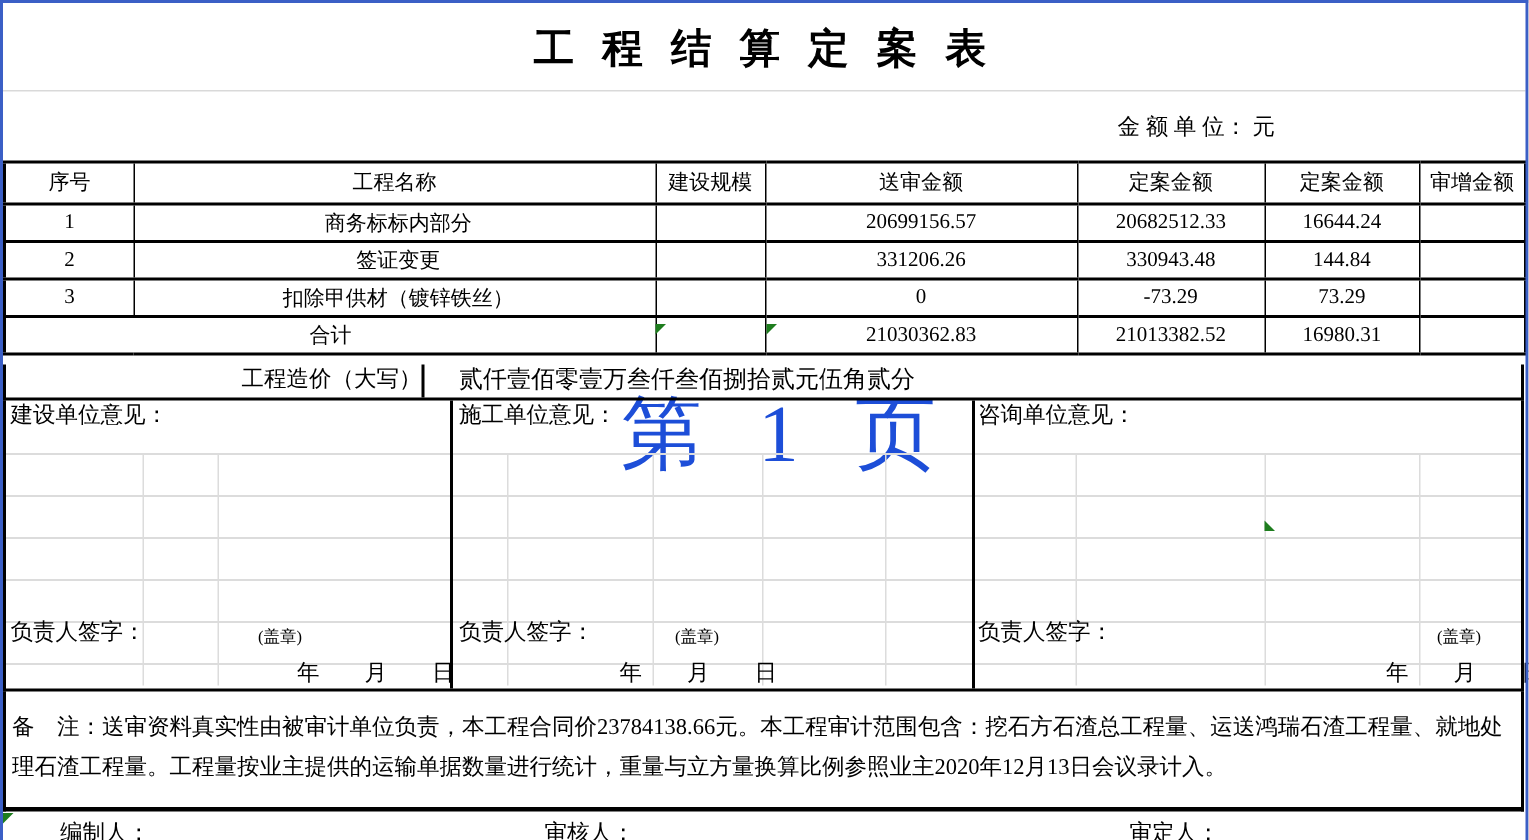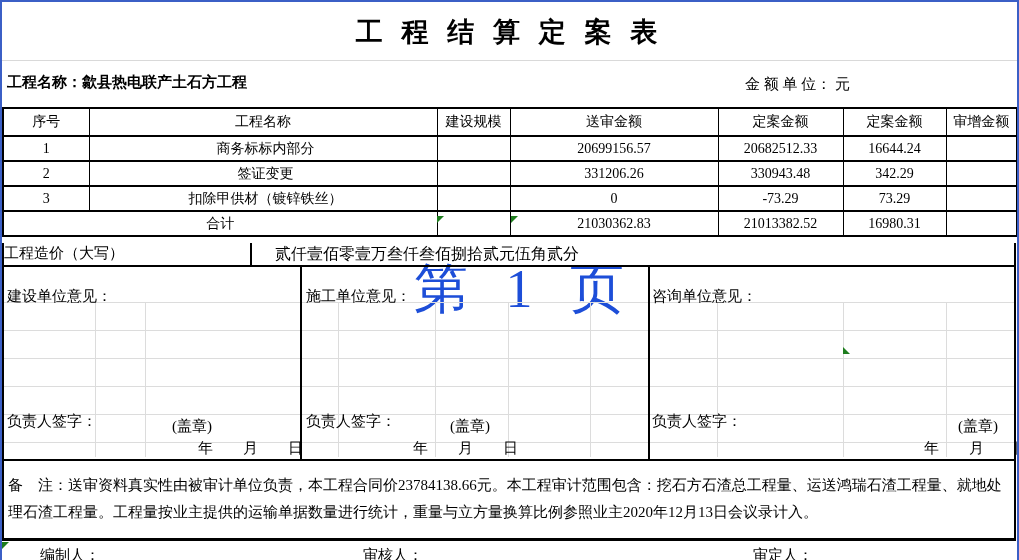--- a/index.html
+++ b/index.html
@@ -33,44 +33,44 @@
   #main-table tr.hdr td { height:28px; text-align:center; }
   #main-table tr.data td { height:25px; text-align:center; }
   #main-table td.name { text-align:left; padding-left:5px; }
 
   
   #daxie-row {
     position:absolute; left:2px; top:243px; width:1014px; height:24px; z-index:3;
     border-left:2px solid #000; border-right:2px solid #000; border-bottom:2px solid #000;
     display:flex;
   }
-  #daxie-label { width:248px; border-right:2px solid #000; text-align:left; font-size:15px; line-height:21px; }
+  #daxie-label { width:279px; border-right:2px solid #000; text-align:right; font-size:15px; line-height:21px; }
   #daxie-value { flex:1; padding-left:9px; font-size:16px; line-height:21px; white-space:nowrap; overflow:hidden;margin-left:14px; }
 
   
   #watermark {
     position:absolute; left:414px; top:262px; z-index:1;
     font-size:54px; line-height:1; letter-spacing:12px; color:#1d4ed8;
     font-family:"Liberation Serif","DejaVu Serif",serif;
   }
 
   
   #opinions {
     position:absolute; left:2px; top:267px; width:1014px; height:194px; z-index:3;
     border-left:2px solid #000; border-right:2px solid #000; border-bottom:2px solid #000;
   }
   #op-hgrid {
     position:absolute; left:0; right:0; top:35px; bottom:2px; z-index:1;
     background:repeating-linear-gradient(to bottom,#dcdcdc 0 1px,transparent 1px 28px);
   }
   .op-vgrid { position:absolute; top:35px; bottom:2px; width:1px; background:#dcdcdc; z-index:1; }
   .op-divider { position:absolute; top:0; bottom:0; width:2px; background:#000; z-index:2; }
-  .op-label { position:absolute; top:20px; font-size:15px; z-index:3;text-align:center; }
+  .op-label { position:absolute; top:0; font-size:15px; z-index:3;text-align:center; }
   .op-sign { position:absolute; top:145px; font-size:15px; z-index:3; }
-  .op-seal { position:absolute; top:150px; font-size:15px; z-index:3; }
+  .op-seal { position:absolute; top:150px; font-size:11px; z-index:3; }
   .op-date { position:absolute; top:172px; font-size:15px; z-index:3; white-space:pre; }
 
   
   #remark-box {
     position:absolute; left:2px; top:461px; width:1014px; height:80px; z-index:3;
     border-left:2px solid #000; border-right:2px solid #000; border-bottom:3px solid #000;
     padding:11px 4px 0 4px; font-size:15px; line-height:27px; overflow:hidden;
   }
 
   
@@ -87,21 +87,20 @@
 </head>
 <body>
 
 <div id="page">
 
   <div id="watermark">第 1 页</div>
 
   <div id="title">工 程 结 算 定 案 表</div>
   <div id="title-divider"></div>
 
-  <div id="meta-project"><span>工程名称：</span><span>歙县热电联产土石方工程</span></div>
   <div id="meta-unit">金 额 单 位： 元</div>
 
   <table id="main-table">
     <colgroup>
       <col style="width:86px">
         <col style="width:348px">
         <col style="width:73px">
       <col style="width:208px">
         <col style="width:125px">
         <col style="width:103px">
@@ -125,21 +124,21 @@
       <td>20682512.33</td>
       <td>16644.24</td>
       <td></td>
     </tr>
     <tr class="data">
       <td>2</td>
       <td class="name">签证变更</td>
       <td></td>
       <td>331206.26</td>
       <td>330943.48</td>
-      <td>342.29</td>
+      <td>144.84</td>
       <td></td>
     </tr>
     <tr class="data">
       <td>3</td>
       <td class="name">扣除甲供材（镀锌铁丝）</td>
       <td></td>
       <td>0</td>
       <td>-73.29</td>
       <td>73.29</td>
       <td></td>

